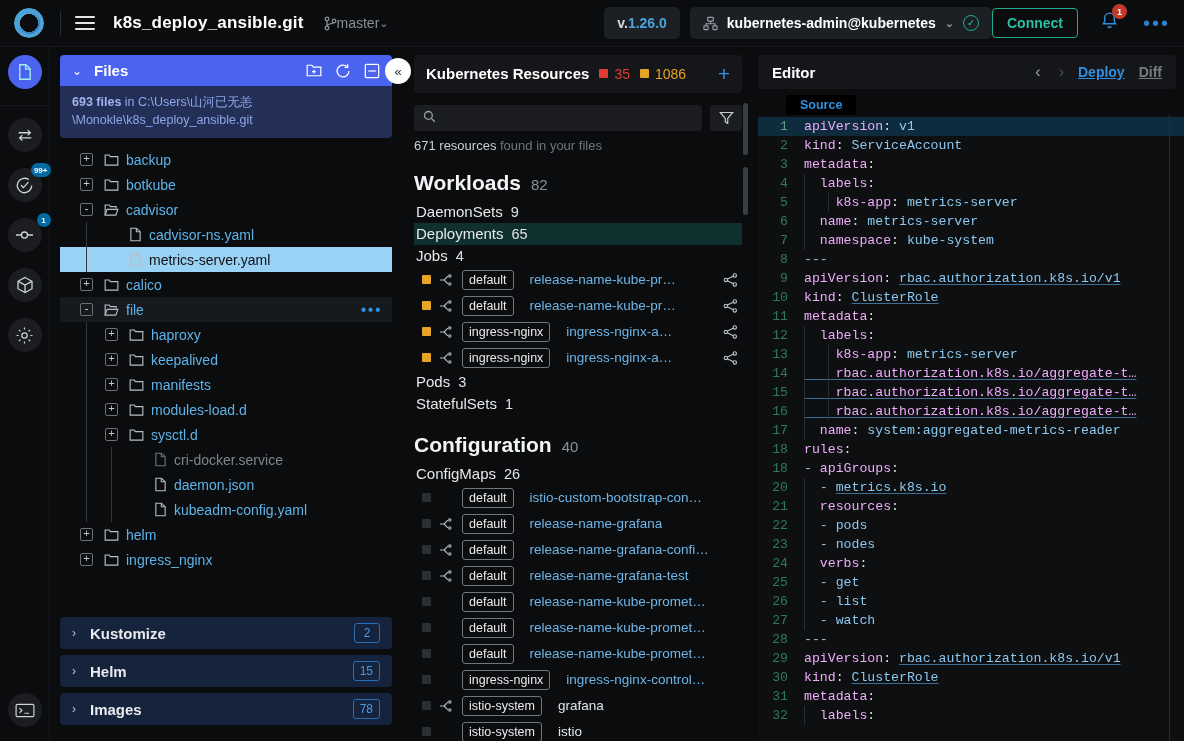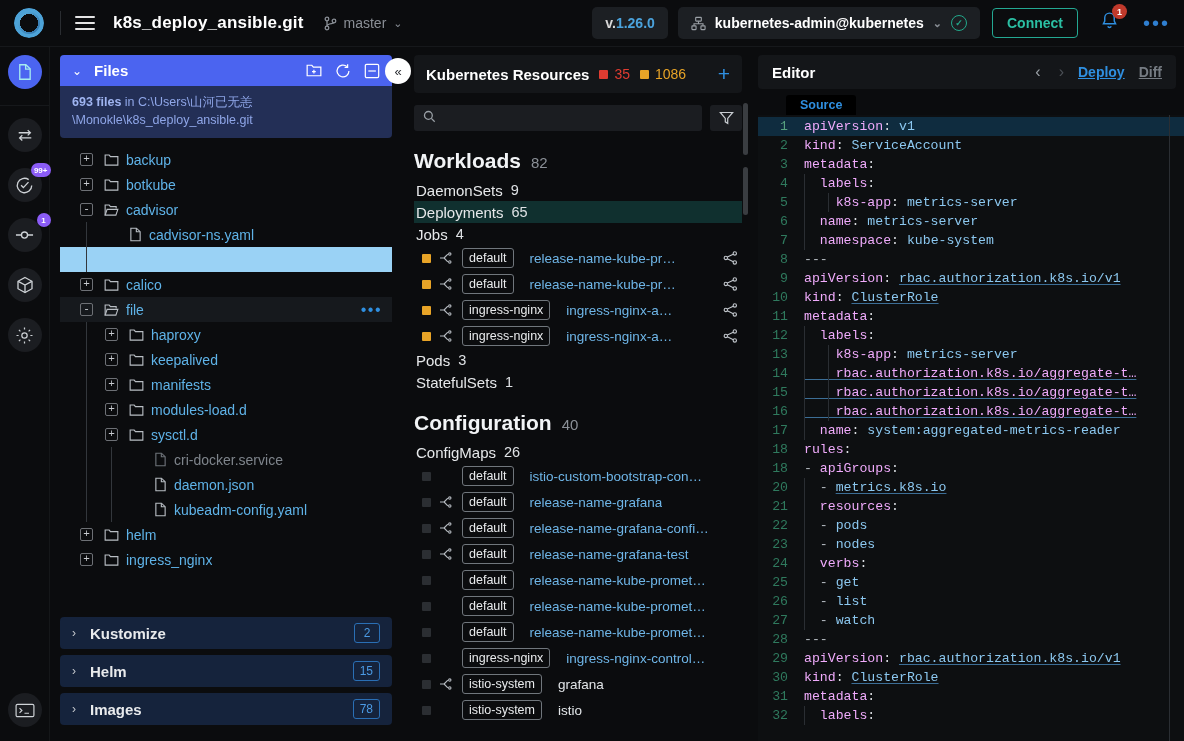--- a/index.html
+++ b/index.html
@@ -25,38 +25,38 @@
     border: 4px solid #4da3d8;
     background: linear-gradient(135deg, #5bb3e0 0%, #2f6fa8 100%);
     -webkit-mask: radial-gradient(circle, transparent 9px, #000 9px);
             mask: radial-gradient(circle, transparent 9px, #000 9px);
     margin-left: 4px;
   }
   .vdiv { width: 1px; height: 24px; background: #2a2d31; margin: 0 14px 0 16px; }
   .hamburger { width: 20px; display:flex; flex-direction:column; gap:4px; cursor:pointer; }
   .hamburger i { display:block; height:2px; background:#e4e4e4; border-radius:1px; }
   .proj-title { font-size: 17px; font-weight: 700; color: #ffffff; margin-left: 18px; letter-spacing:.2px; }
-  .branch { display:flex; align-items:center; gap:7px; margin-left: 20px; color:#8a8f96; font-size:14px; cursor:pointer;}
+  .branch { display:flex; align-items:center; margin-left: 20px; color:#8a8f96; font-size:14px; cursor:pointer;}
   .branch svg { display:block; }
   .chev { font-size: 11px; color:#8a8f96; }
   .spacer { flex: 1 1 auto; }
   .pill {
     height: 32px; display: flex; align-items: center; border-radius: 5px;
     background: #1c1f23; padding: 0 13px; font-size: 14px;
   }
   .pill.version { color:#4ba3dd; font-weight:600; margin-right: 10px; }
   .pill.version .vprefix { color:#d8d8d8; font-weight:600; }
   .pill.cluster { gap: 9px; color:#fff; font-weight:600; cursor:pointer; }
   .pill.cluster .k-ic { color:#9aa0a6; display:flex; }
   .ok-ring {
     width: 16px; height: 16px; border-radius: 50%; border: 1.4px solid #22a88b;
     display:flex; align-items:center; justify-content:center; color:#22a88b; font-size:9px;
   }
   .connect-btn {
-    margin-left: 12px; height: 30px; padding: 0 14px;
+    height: 30px; padding: 0 14px;
     border: 1px solid #23a892; border-radius: 4px; background: transparent;
     color: #2bbfa3; font-size: 14px; font-weight: 700; cursor:pointer;
     display:flex; align-items:center;
   }
   .bell-wrap { position: relative; margin-left: 22px; cursor: pointer; display:flex; }
   .bell-badge {
     position:absolute; top:-7px; right:-8px; background:#c0392b; color:#fff;
     font-size:9px; font-weight:700; width:15px; height:15px; border-radius:50%;
     display:flex; align-items:center; justify-content:center;
   }
@@ -72,21 +72,21 @@
     border-right: 1px solid #151719;
   }
   .rail-btn {
     width: 34px; height: 34px; border-radius: 17px; margin-bottom: 16px;
     display:flex; align-items:center; justify-content:center;
     background: #1b1d21; color:#cfd3d7; position: relative; cursor:pointer;
   }
   .rail-btn.active { background:#4b64f0; color:#a6ecf0; }
   .rail-sep { width:100%; height:1px; background:#16181b; margin: 0 0 12px; }
   .rail-badge {
-    position:absolute; top:-5px; right:-9px; background:#8b5cf6; color:#fff;
+    position:absolute; top:-5px; right:-9px; background:#0369a1; color:#fff;
     font-size:8px; font-weight:700; height:14px; min-width:14px; padding:0 3px;
     border-radius:7px; display:flex; align-items:center; justify-content:center;
   }
   .rail-bottom { margin-top: auto; margin-bottom: 14px; }
 
   
   .files-panel {
     width: 352px; flex: 0 0 352px; background:#0b0c0e;
     display:flex; flex-direction: column; padding: 8px 10px 0 10px; min-height: 0;
   }
@@ -413,20 +413,30 @@
                 <svg width="13" height="15" viewBox="0 0 14 16" fill="none" stroke="#b9bec4" stroke-width="1.2">
                   <path d="M2 1.2h6L12 5v9.8H2z"></path>
                   <path d="M7.9 1.3V5H11.8"></path>
                 </svg>
               </span>
               <span class="tlabel">cadvisor-ns.yaml</span>
             </span>
           </div>
           <div class="trow sel">
             <span class="guide" style="left: 26px;"></span>
+            <span style="display: flex; align-items: center; width: 100%; padding-left: 45px; overflow: hidden;">
+              <span style="display: inline-block; width: 24px; flex: 0 0 24px;"></span>
+              <span class="ic">
+                <svg width="13" height="15" viewBox="0 0 14 16" fill="none" stroke="#b9bec4" stroke-width="1.2">
+                  <path d="M2 1.2h6L12 5v9.8H2z"></path>
+                  <path d="M7.9 1.3V5H11.8"></path>
+                </svg>
+              </span>
+              <span class="tlabel">metrics-server.yaml</span>
+            </span>
           </div>
           <div class="trow">
             <span style="display: flex; align-items: center; width: 100%; padding-left: 20px; overflow: hidden;">
               <span class="exp" style="margin-right: 11px;">+</span>
               <span class="ic">
                 <svg width="15" height="14" viewBox="0 0 16 15" fill="none" stroke="#b9bec4" stroke-width="1.2">
                   <path d="M1.2 13V2.2h4.3l1.4 1.7h7.9V13z"></path>
                 </svg>
               </span>
               <span class="tlabel">calico</span>
@@ -612,20 +622,23 @@
                 <path d="M9 9l3.6 3.6"></path>
             </svg>
           </span>
           <input placeholder="" style="">
         </div>
         <div class="filter-btn">
           <svg width="15" height="14" viewBox="0 0 16 15" fill="none" stroke="#c8ccd1" stroke-width="1.3">
             <path d="M1.4 1.6h13.2L9.3 8v5.2L6.7 11.6V8z"></path>
           </svg>
         </div>
+      </div>
+      <div class="found">
+        <b>671 resources</b><span> found in your files</span>
       </div>
       <div class="res-list" id="reslist">
           <div class="sec-title">
             <span>Workloads</span>
             <span class="n">82</span>
           </div>
           <div class="kind-row">
             <span>DaemonSets</span>
             <span class="n">9</span>
           </div>

